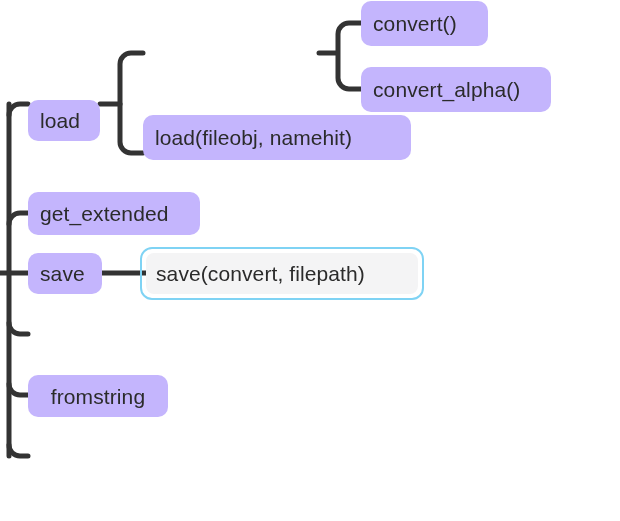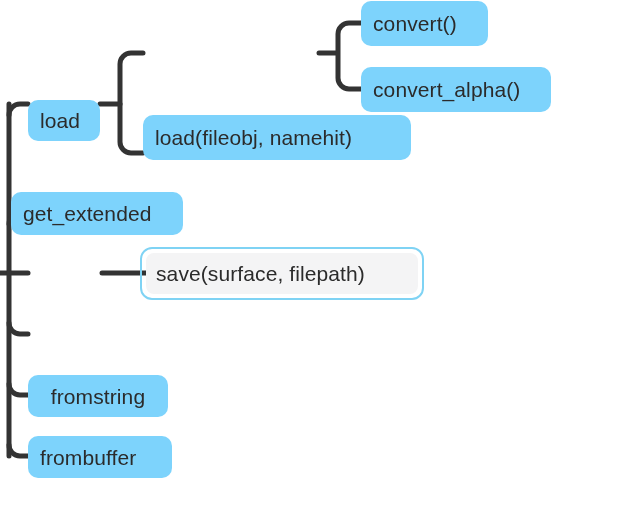--- a/index.html
+++ b/index.html
@@ -25,21 +25,21 @@
     position: absolute;
     left: 0;
     top: 0;
     width: 620px;
     height: 521px;
     pointer-events: none;
   }
   .node {
     position: absolute;
     box-sizing: border-box;
-    background: #7dd3fc;
+    background: #c4b5fd;
     border-radius: 10px;
     color: #2b2b2b;
     font-size: 21px;
     line-height: 1;
     letter-spacing: 0.1px;
     display: flex;
     align-items: center;
     white-space: nowrap;
     padding: 0 12px;
     font-weight: 400;
@@ -105,33 +105,33 @@
   </div>
 
   <div class="node" style="left:361px; top:67px; width:190px; height:45px;">
     <span>convert_alpha()</span>
   </div>
 
   <div class="node" style="left:143px; top:115px; width:268px; height:45px;align-items:center;">
     <span>load(fileobj, namehit)</span>
   </div>
 
-  <div class="node" style="left:11px; top:192px; width:172px; height:43px;">
+  <div class="node" style="left:28px; top:192px; width:172px; height:43px;">
     <span>get_extended</span>
   </div>
 
+  <div class="node" style="left:28px; top:253px; width:74px; height:41px;">
+    <span>save</span>
+  </div>
 
   <div class="node selected-wrap" style="left:140px; top:247px; width:284px; height:53px;">
     <span class="inner">
-      <span>save(surface, filepath)</span>
+      <span>save(convert, filepath)</span>
     </span>
   </div>
 
 
   <div class="node" style="left:28px; top:375px; width:140px; height:42px;justify-content:center;">
     <span>fromstring</span>
   </div>
 
-  <div class="node" style="left:28px; top:436px; width:144px; height:42px;">
-    <span>frombuffer</span>
-  </div>
 
 </div>
 
 </body></html>

